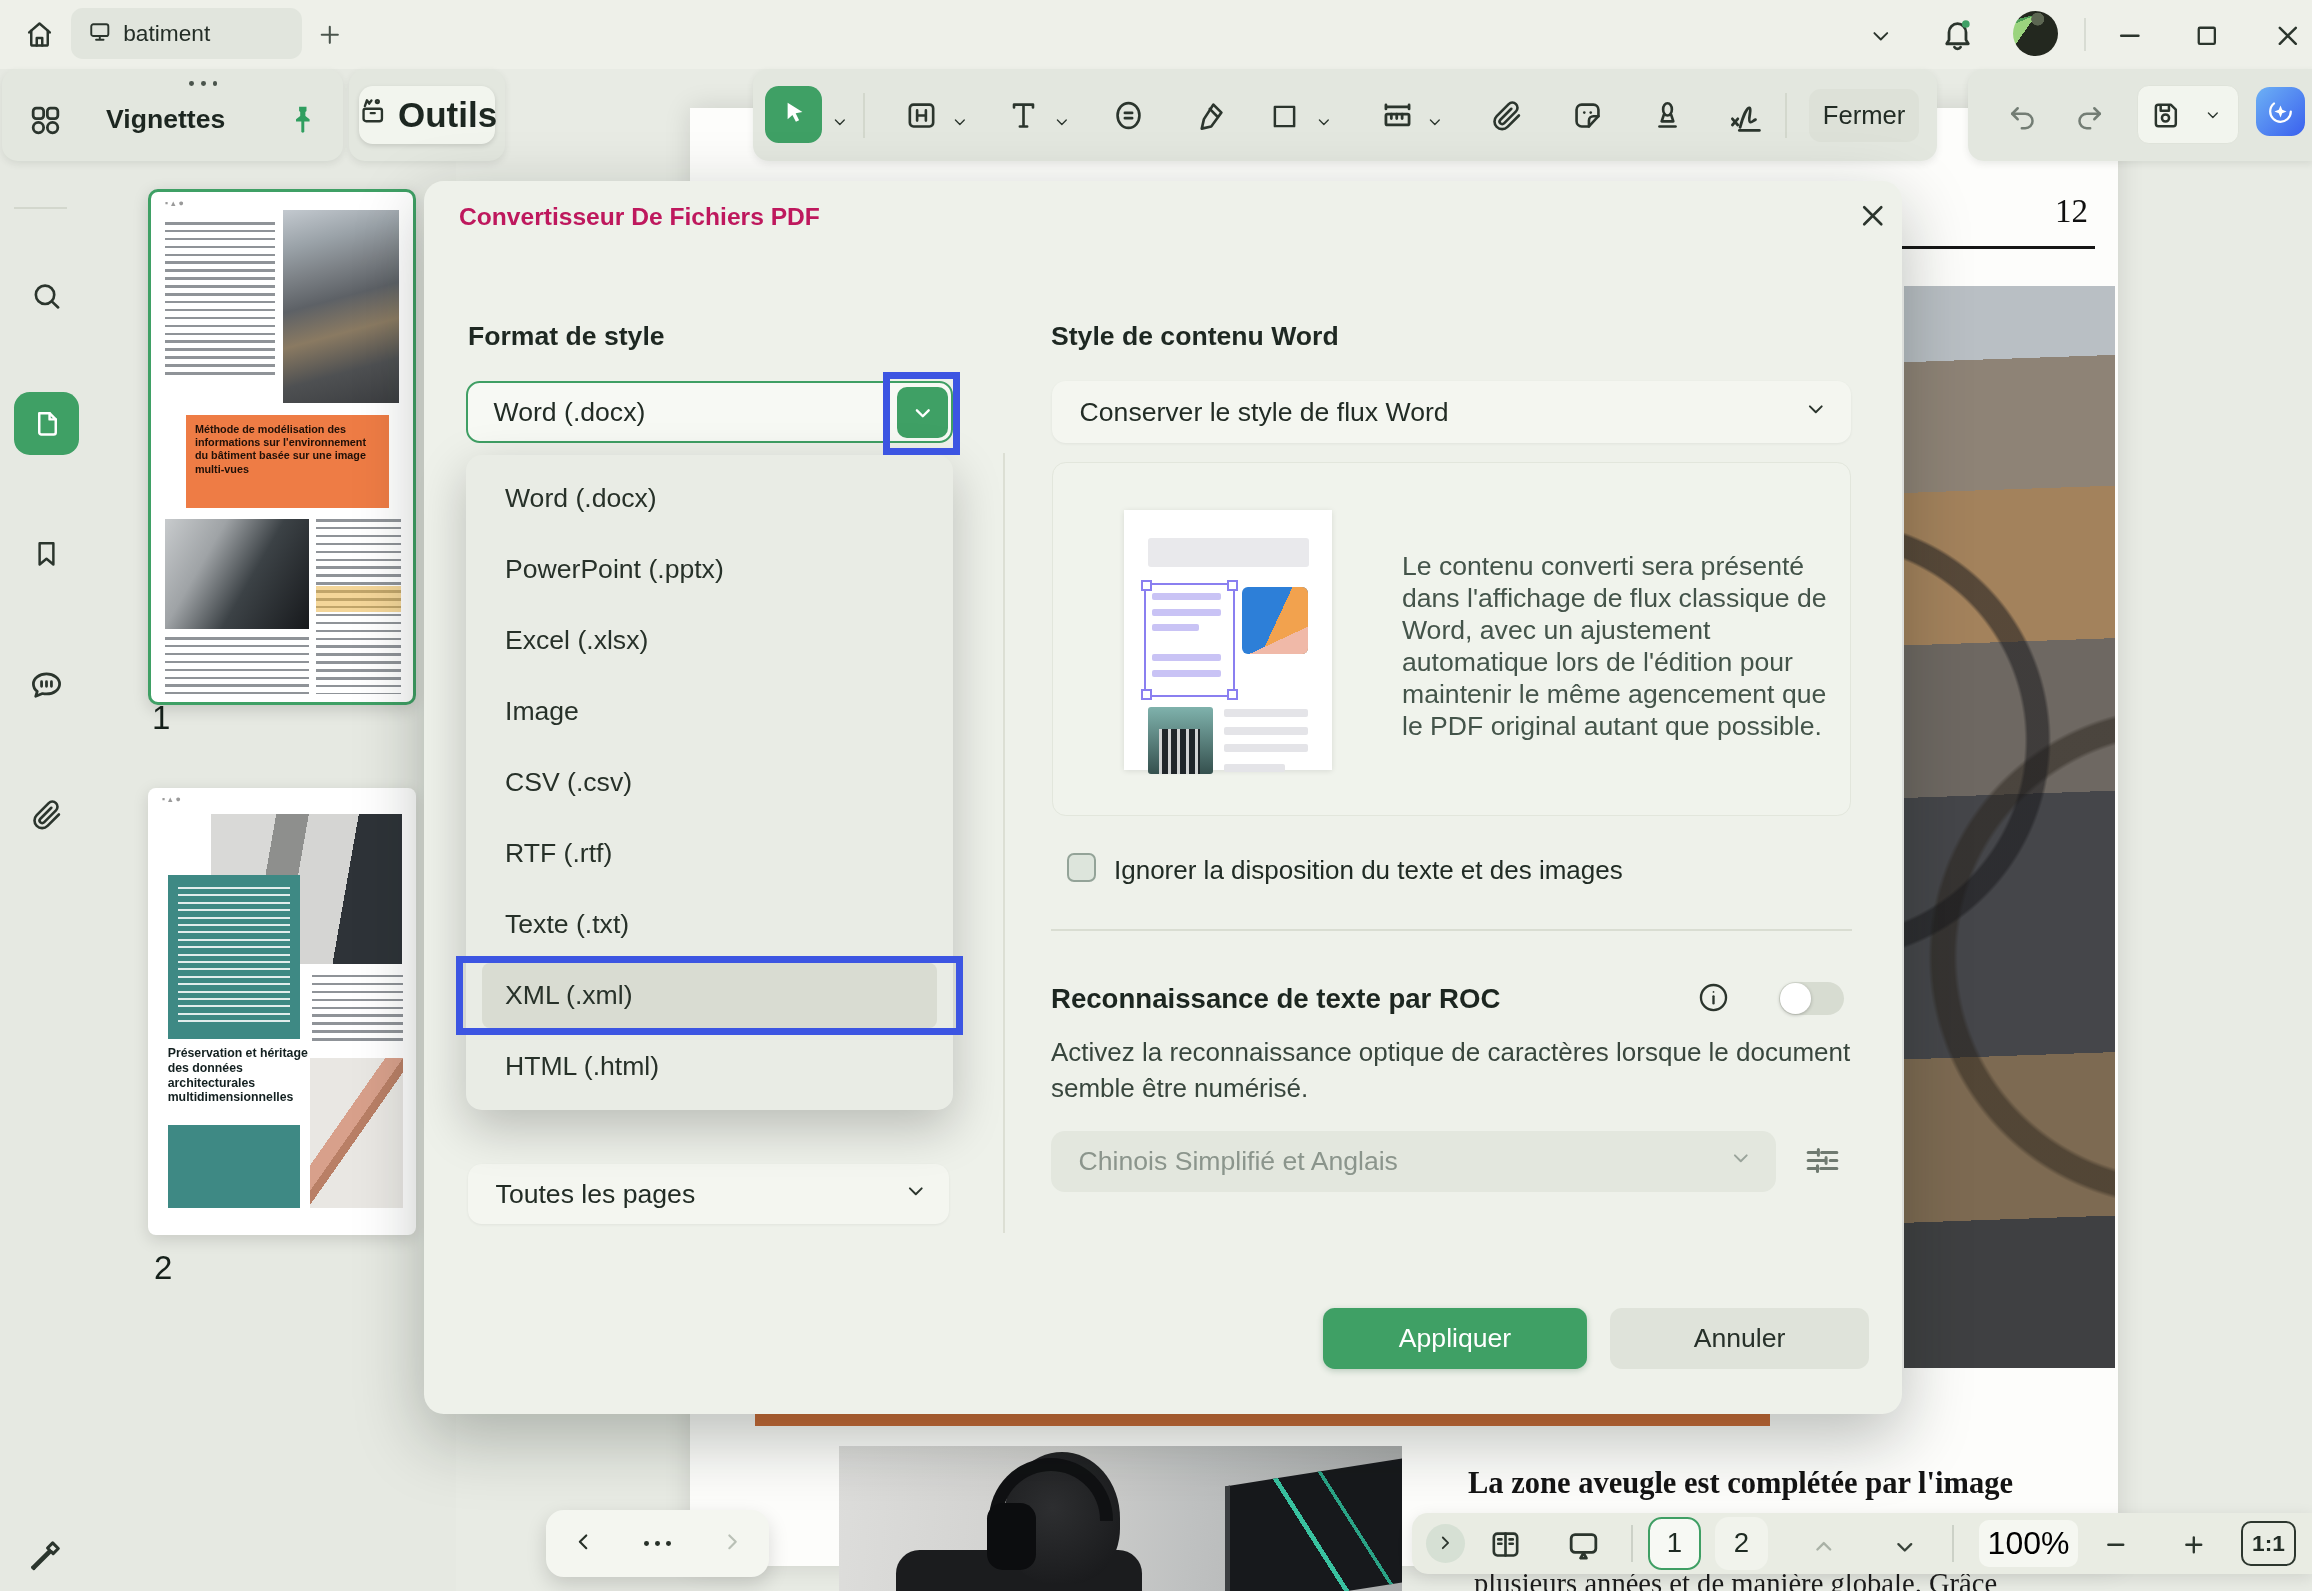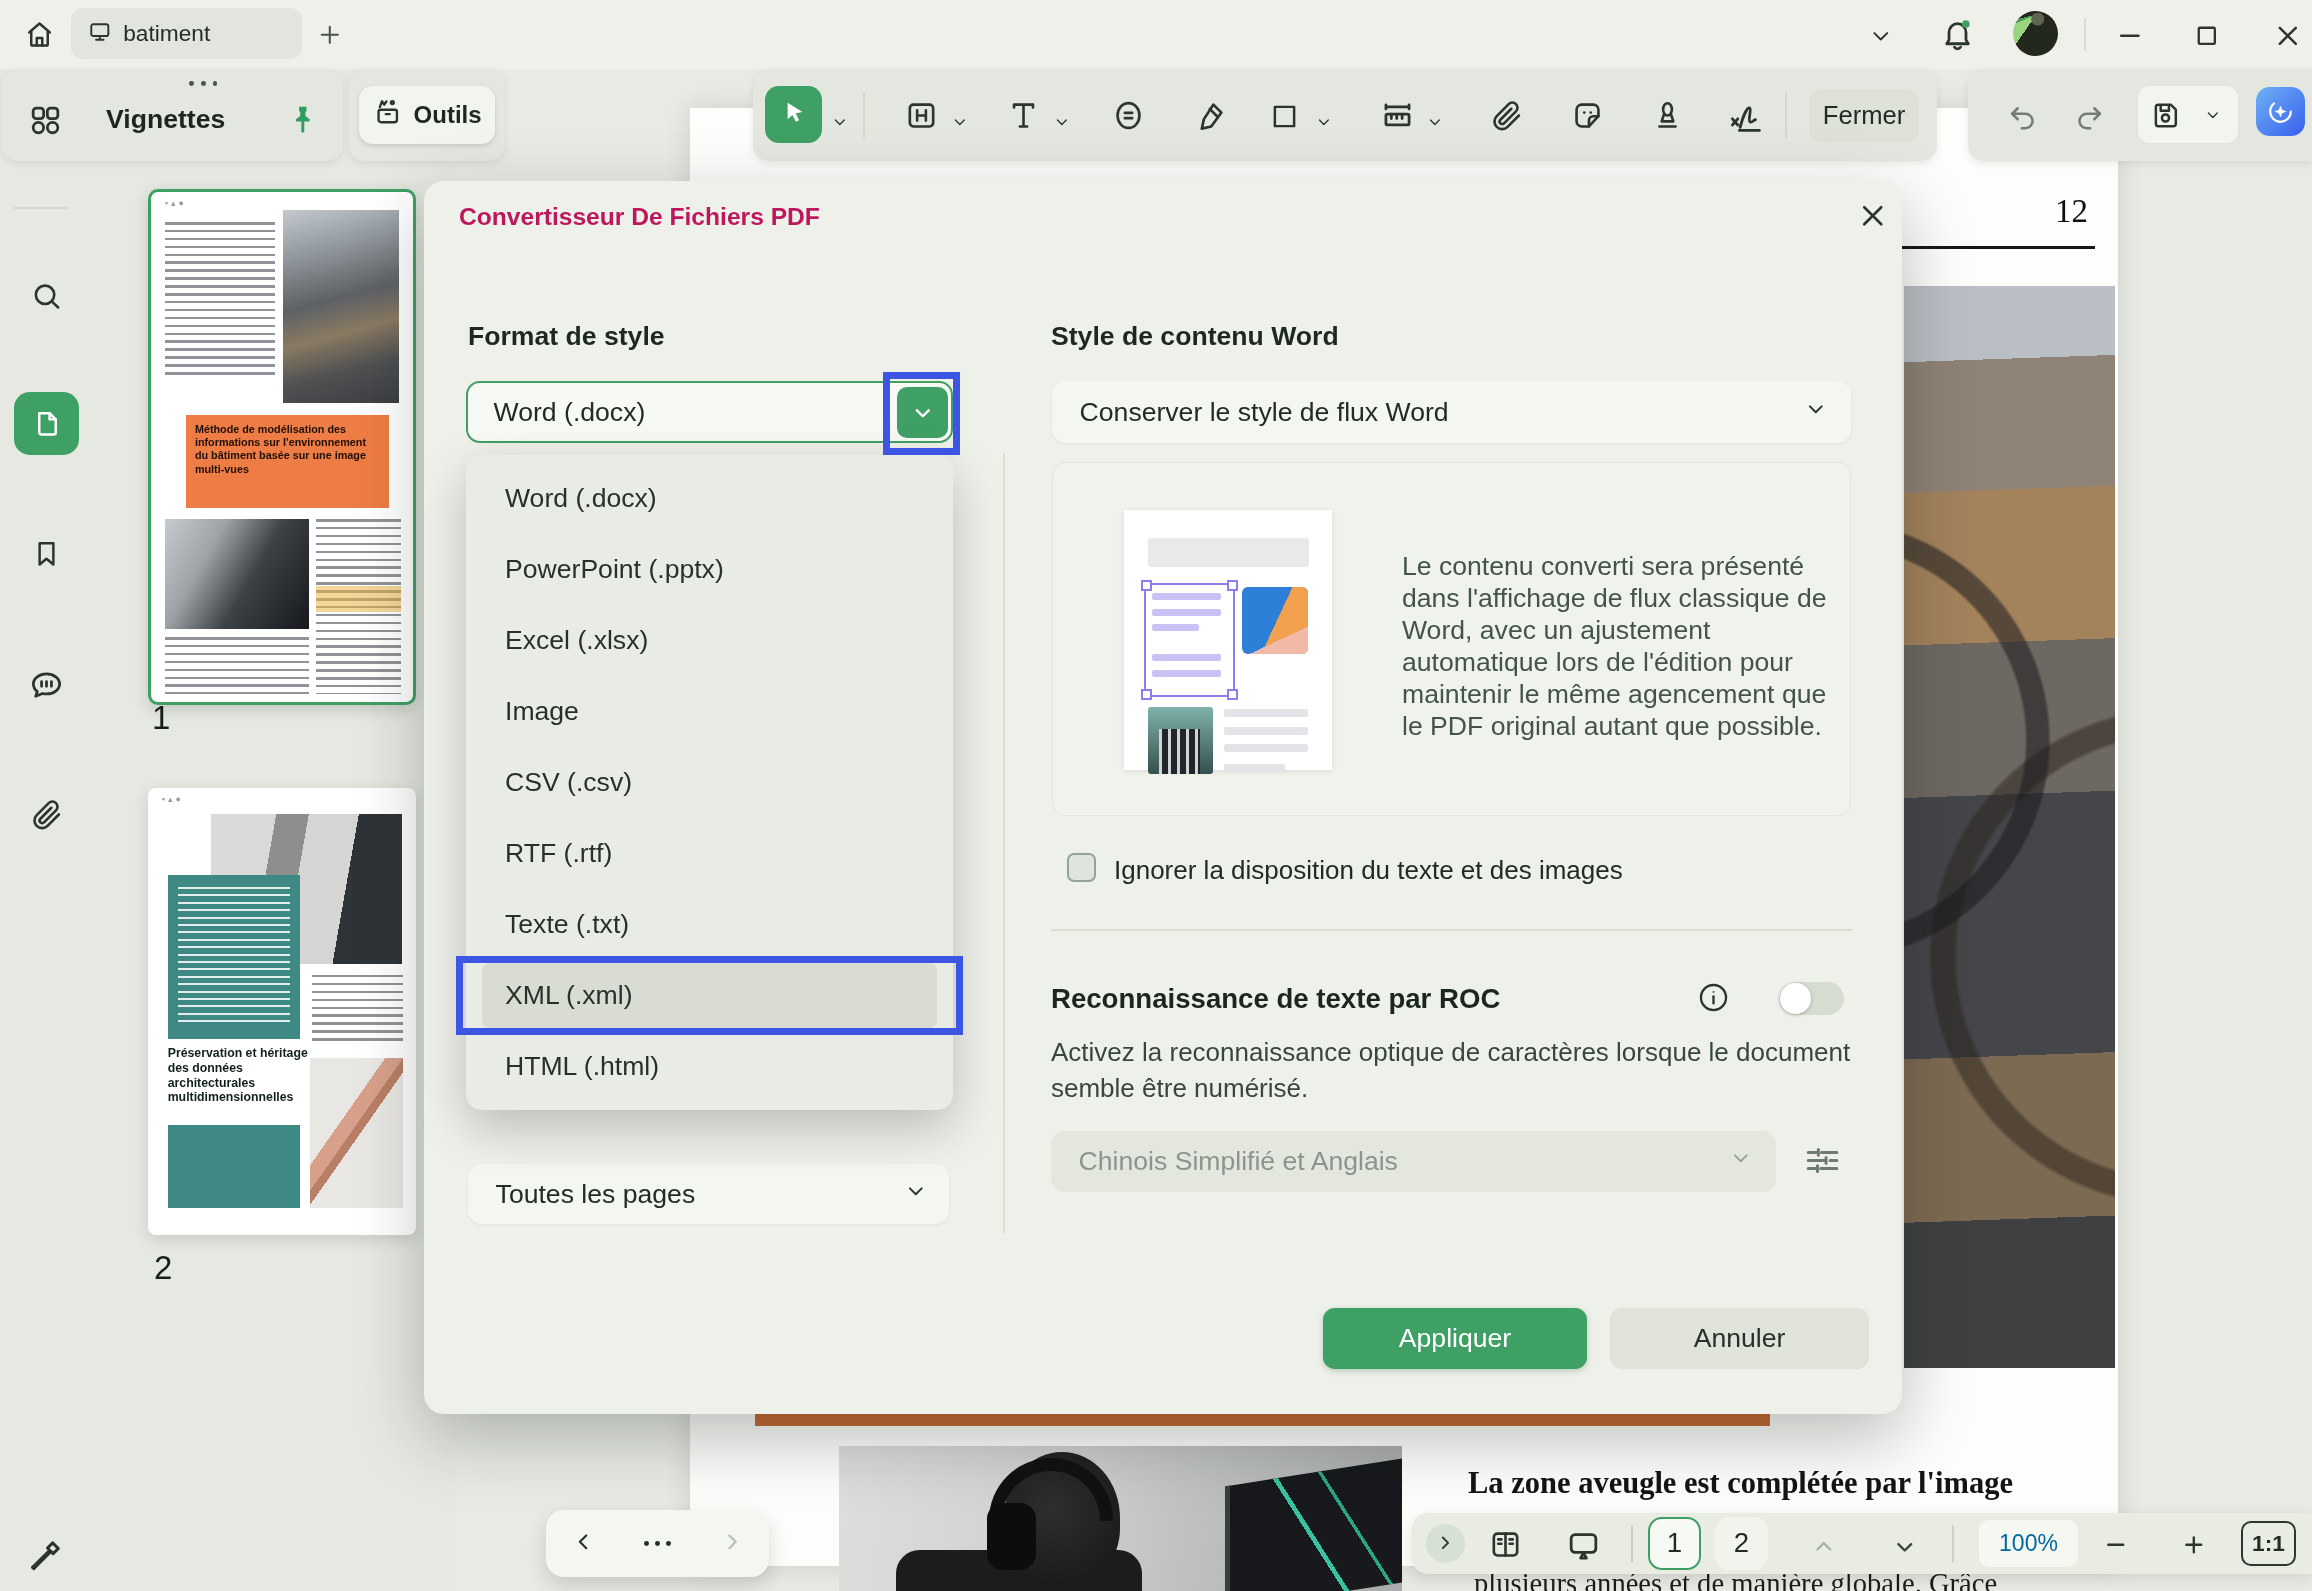--- a/index.html
+++ b/index.html
@@ -38,21 +38,21 @@
 
   #ph-grid{left:23.6px;top:31.5px;width:39px;height:39px;}
   #ph-dots{position:absolute;left:187px;top:11.8px;display:flex;gap:6.9px;}
   #ph-dots i{width:4.9px;height:4.9px;border-radius:50%;background:#4a544c;}
   #ph-title{position:absolute;left:104px;top:35px;font-size:26.6px;font-weight:bold;color:#1c2620;}
   #ph-pin{left:284px;top:33px;width:33px;height:39px;}
 
   #btn-outils{position:absolute;left:9.9px;top:16.7px;width:136px;height:58px;border-radius:13.8px;
       background:#f2f5ee;box-shadow:0 2px 4.9px rgba(0,0,0,.13);display:flex;align-items:center;
       justify-content:center;gap:9.9px;}
-  #btn-outils span{font-size:24px;font-weight:bold;color:#1d2721;}
+  #btn-outils span{font-size:35px;font-weight:bold;color:#1d2721;}
 
   #tl-cursor{position:absolute;left:11.8px;top:16.7px;width:57px;height:57px;border-radius:13.8px;
       background:#3fa065;display:flex;align-items:center;justify-content:center;}
   .tdiv{position:absolute;top:23.6px;width:2px;height:45px;background:#d3d8cd;}
   #btn-fermer{position:absolute;left:1056px;top:19.7px;width:110px;height:53px;border-radius:11.8px;
       background:#dde1d8;display:flex;align-items:center;justify-content:center;
       font-size:25.6px;color:#222c25;}
 
   #rc-savebox{position:absolute;left:169px;top:15.8px;width:102px;height:59px;border-radius:11.8px;
       background:#f2f5ee;border:1px solid #dfe3da;box-sizing:border-box;}
@@ -217,21 +217,21 @@
   #navright{position:absolute;left:1412px;top:1513px;width:901px;height:61px;background:#e9ece3;
       border-radius:15.8px 0 0 15.8px;box-shadow:0 3.9px 15.8px rgba(0,0,0,.10);z-index:9;}
   #nr-collapse{position:absolute;left:13.8px;top:10.8px;width:39px;height:39px;border-radius:50%;background:#d6e0d4;
       display:flex;align-items:center;justify-content:center;}
   .nrdiv{position:absolute;top:11.8px;width:2px;height:37px;background:#ccd1c7;}
   .pgbox{position:absolute;top:3.9px;width:53px;height:53px;border-radius:13.8px;display:flex;
       align-items:center;justify-content:center;font-size:27.6px;color:#1e2a22;box-sizing:border-box;}
   #nr-p1{left:236px;background:#f7f9f4;border:2.5px solid #3f9f64;}
   #nr-p2{left:303px;background:#f1f3ec;}
   #nr-zoom{position:absolute;left:567px;top:6.9px;width:99px;height:47px;background:#f5f7f1;border-radius:9.9px;
-      display:flex;align-items:center;justify-content:center;font-size:23px;color:#0369a1;}
+      display:flex;align-items:center;justify-content:center;font-size:32px;color:#000000;}
   #nr-ratio{position:absolute;left:829px;top:7.9px;width:55px;height:45px;border:2.5px solid #2c362e;border-radius:9.9px;
       display:flex;align-items:center;justify-content:center;font-size:22.7px;font-weight:bold;color:#222c25;box-sizing:border-box;}
 </style>
 </head>
 <body>
 
 <div class="stage">
 
   <div id="docpage"></div>
   <div id="pg-num">12</div>

